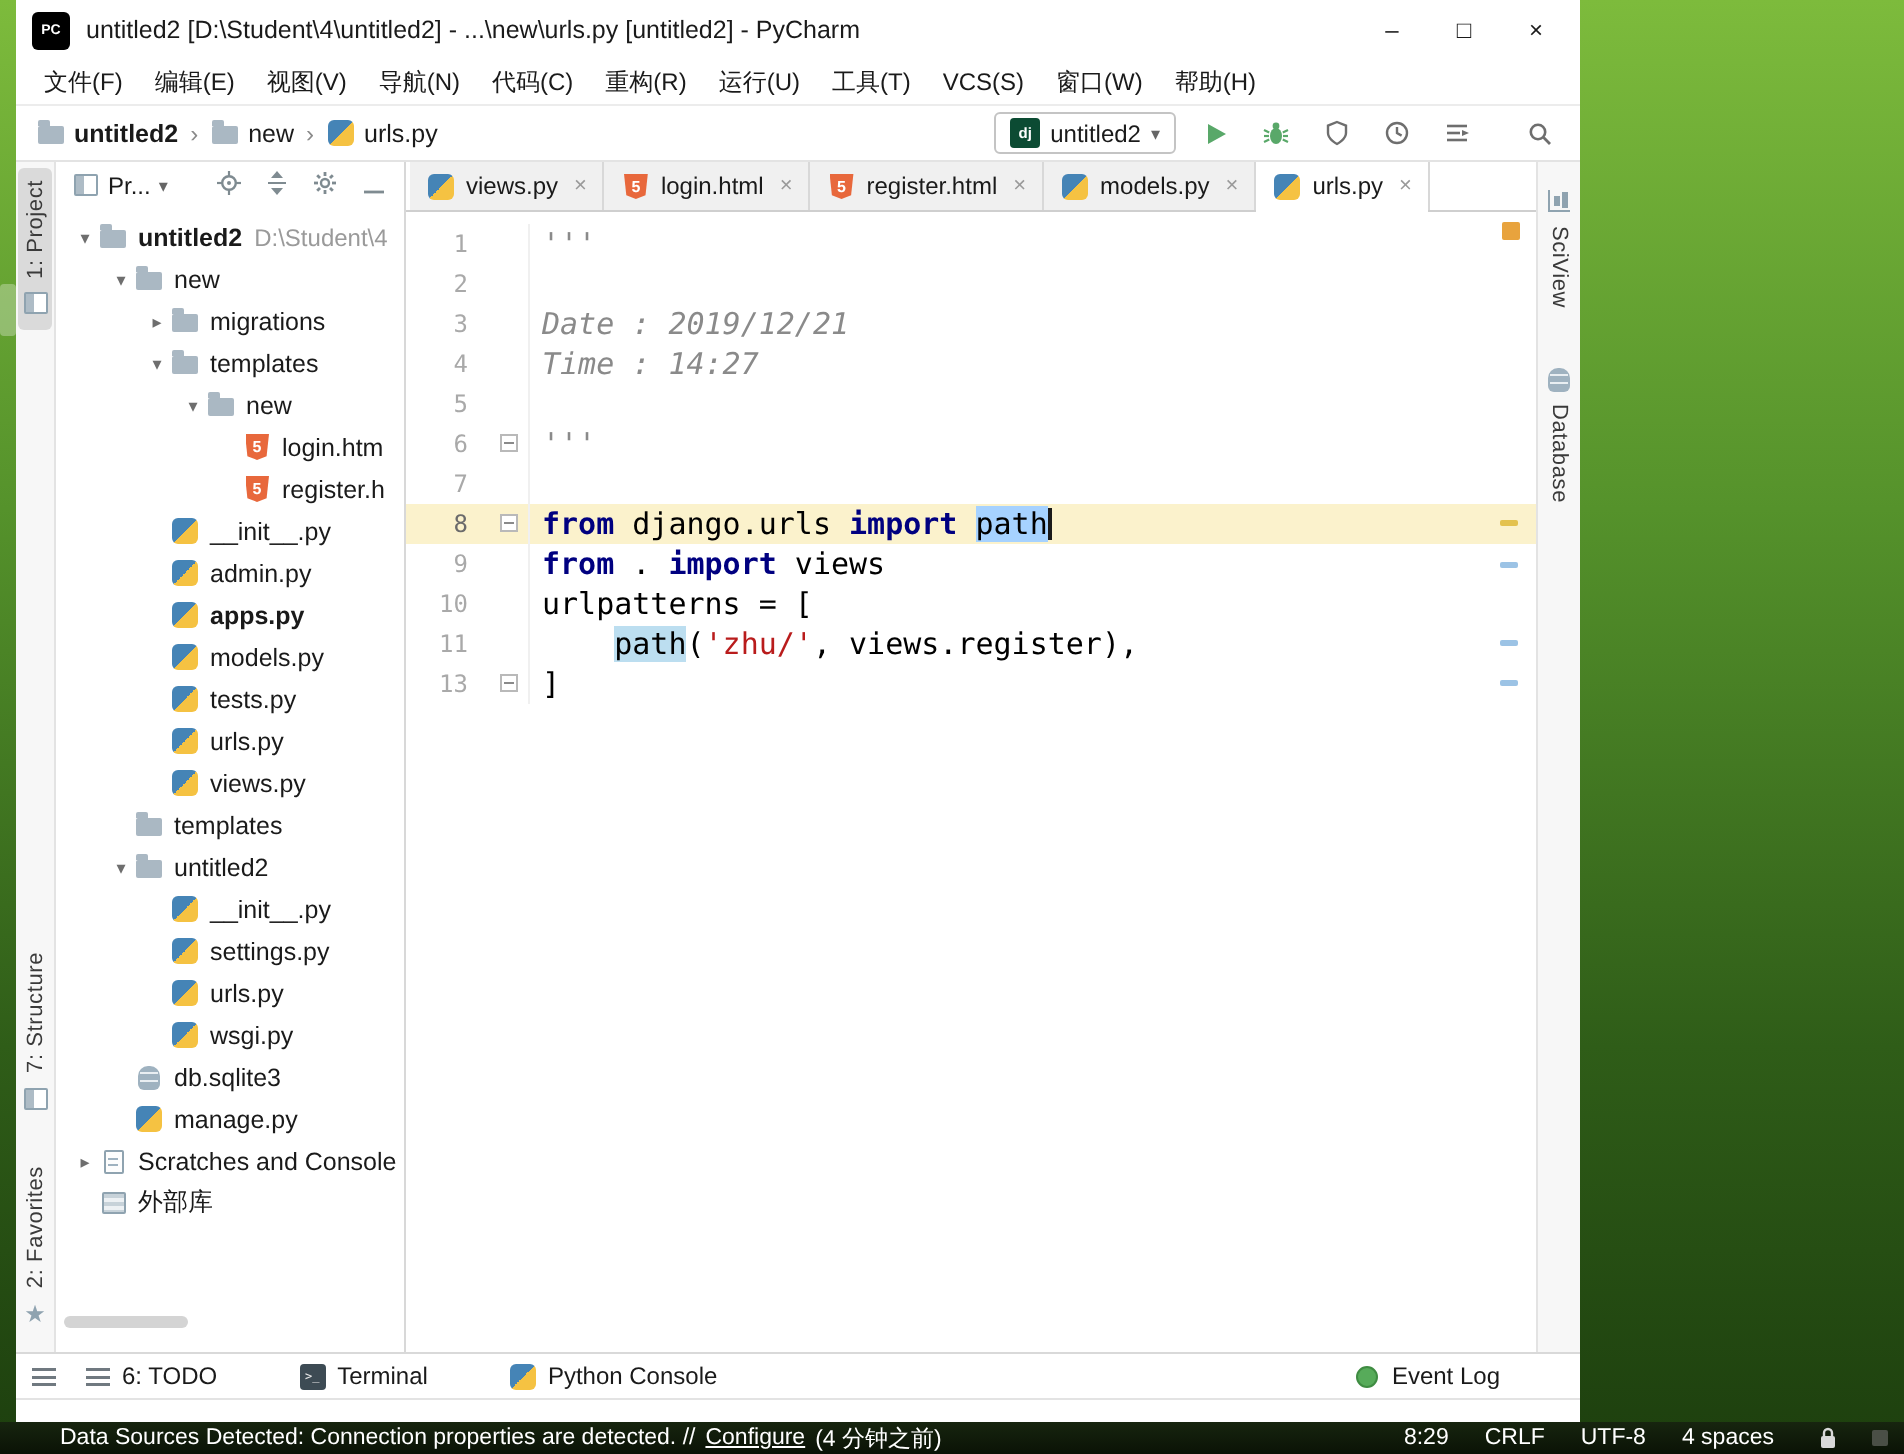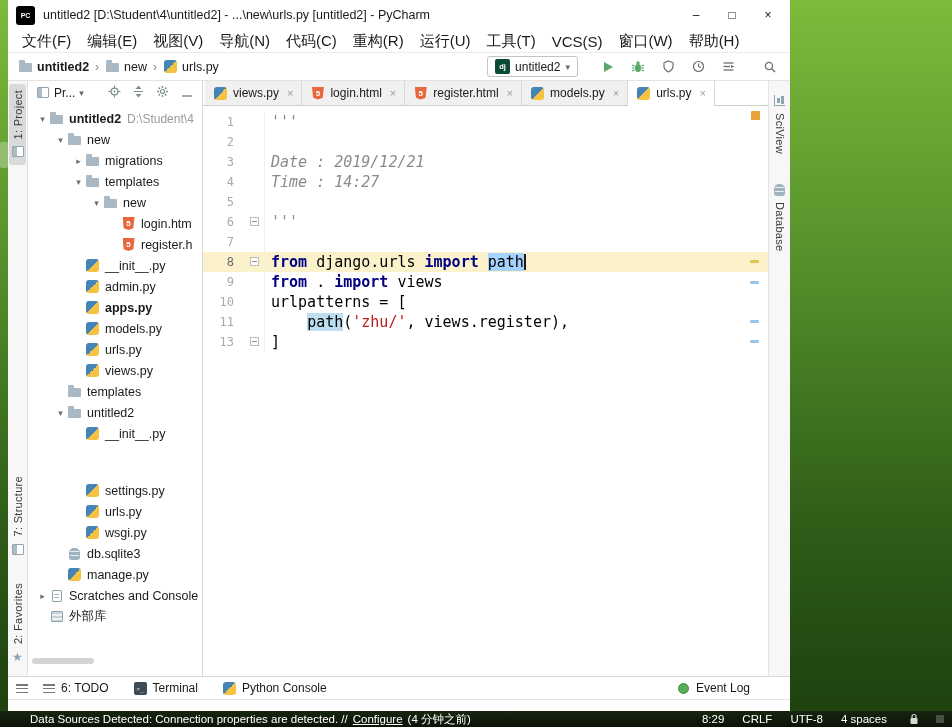--- a/index.html
+++ b/index.html
@@ -11,30 +11,30 @@
 #window{position:absolute;left:8px;top:0;width:782px;height:711px;background:#fff;display:flex;flex-direction:column}
 
 
 .titlebar{height:30px;display:flex;align-items:center;padding:0 4px 0 8px;background:#fff;flex:none}
 .logo{width:19px;height:19px;background:#000;color:#fff;font-size:7px;font-weight:bold;display:flex;align-items:center;justify-content:center;border-radius:3px;margin-right:8px;flex:none}
 .title-text{font-size:12.5px;color:#1a1a1a;white-space:nowrap;overflow:hidden}
 .win-controls{margin-left:auto;display:flex;flex:none}
 .win-btn{width:36px;height:26px;display:flex;align-items:center;justify-content:center;font-size:12px;color:#1a1a1a}
 
 
-.menubar{height:23px;display:flex;align-items:center;font-size:15px;color:#1a1a1a;padding-left:6px;border-bottom:1px solid #ececec;flex:none}
+.menubar{height:23px;display:flex;align-items:center;font-size:12px;color:#1a1a1a;padding-left:6px;border-bottom:1px solid #ececec;flex:none}
 .menu-item{padding:0 8px;height:100%;display:flex;align-items:center;white-space:nowrap}
 
 
 .toolbar{height:28px;display:flex;align-items:center;padding:0 10px;border-bottom:1px solid #e3e3e3;flex:none}
 .breadcrumb{display:flex;align-items:center}
 .crumb{display:inline-flex;align-items:center;gap:4px;font-size:12.5px;color:#1a1a1a}
 .crumb-sep{color:#8a8a8a;margin:0 6px;font-size:12px}
 .bold{font-weight:bold}
-.tb-right{margin-left:auto;display:flex;align-items:center;gap:20px}
+.tb-right{margin-left:auto;display:flex;align-items:center;gap:10px}
 .combo{display:flex;align-items:center;gap:5px;border:1px solid #c4c4c4;border-radius:3px;height:21px;padding:0 7px;font-size:12px;color:#1a1a1a}
 .combo-caret{font-size:9px;color:#666}
 .tb-actions{display:flex;align-items:center;gap:10px}
 .act-btn{width:20px;height:20px;display:flex;align-items:center;justify-content:center}
 .search-btn{margin-left:12px}
 
 
 .main{flex:1;display:flex;min-height:0}
 .lstrip{width:20px;flex:none;background:#f7f7f7;border-right:1px solid #e3e3e3;display:flex;flex-direction:column;align-items:center;padding:3px 0 6px}
 .strip-top{display:flex;flex-direction:column;align-items:center}
@@ -79,21 +79,21 @@
 .sg-sel{background:#A6D2FF}
 .sg-usage{background:#BCDEF0}
 .caret{display:inline-block;width:2px;height:16px;background:#1a1a1a;vertical-align:-3px}
 .stripe{position:absolute;right:0;top:0;bottom:0;width:26px}
 .stripe-indicator{position:absolute;right:8px;top:5px;width:9px;height:9px;border-radius:1px}
 .stripe-mark{position:absolute;right:9px;width:9px;height:3px;border-radius:1px}
 
 
 .twbar{height:23px;display:flex;align-items:center;padding:0 10px 0 6px;border-top:1px solid #d9d9d9;font-size:12px;color:#1a1a1a;flex:none;background:#fff}
 .twb-switcher{margin-right:12px}
-.tw-left{display:flex;gap:24px;align-items:flex-start}
+.tw-left{display:flex;gap:40px;align-items:flex-start}
 .tw-item{display:flex;align-items:center;gap:5px;white-space:nowrap}
 .tw-right{margin-left:auto;display:flex;gap:6px;align-items:center;margin-right:30px}
 .statusgap{height:12px;border-top:1px solid #e3e3e3;background:#fff;flex:none}
 
 
 .darkstatus{position:absolute;left:0;top:711px;width:952px;height:16px;background:linear-gradient(180deg,#17250f,#0a1206);display:flex;align-items:center;font-size:11.5px;color:#fff;padding:0 8px 0 30px;gap:5px;white-space:nowrap}
 .ds-link{text-decoration:underline}
 .ds-right{margin-left:auto;display:flex;gap:18px;align-items:center}
 .ds-item{color:#fff}
 .darkstatus .ic{margin-left:14px}
@@ -402,20 +402,27 @@
               <span class="ic">
                 <i class="g-python"></i>
               </span>
               <span class="tree-label">models.py</span>
             </div>
             <div class="tree-row" style="padding-left: 44px;">
               <span class="tw-chevron"></span>
               <span class="ic">
                 <i class="g-python"></i>
               </span>
+              <span class="tree-label">tests.py</span>
+            </div>
+            <div class="tree-row" style="padding-left: 44px;">
+              <span class="tw-chevron"></span>
+              <span class="ic">
+                <i class="g-python"></i>
+              </span>
               <span class="tree-label">urls.py</span>
             </div>
             <div class="tree-row" style="padding-left: 44px;">
               <span class="tw-chevron"></span>
               <span class="ic">
                 <i class="g-python"></i>
               </span>
               <span class="tree-label">views.py</span>
             </div>
             <div class="tree-row" style="padding-left: 26px;">
@@ -432,21 +439,21 @@
               </span>
               <span class="tree-label">untitled2</span>
             </div>
             <div class="tree-row" style="padding-left: 44px;">
               <span class="tw-chevron"></span>
               <span class="ic">
                 <i class="g-python"></i>
               </span>
               <span class="tree-label">__init__.py</span>
             </div>
-            <div class="tree-row" style="padding-left: 44px; margin-top: 36px;">
+            <div class="tree-row" style="padding-left: 44px;">
               <span class="tw-chevron"></span>
               <span class="ic">
                 <i class="g-python"></i>
               </span>
               <span class="tree-label">settings.py</span>
             </div>
             <div class="tree-row" style="padding-left: 44px;">
               <span class="tw-chevron"></span>
               <span class="ic">
                 <i class="g-python"></i>

